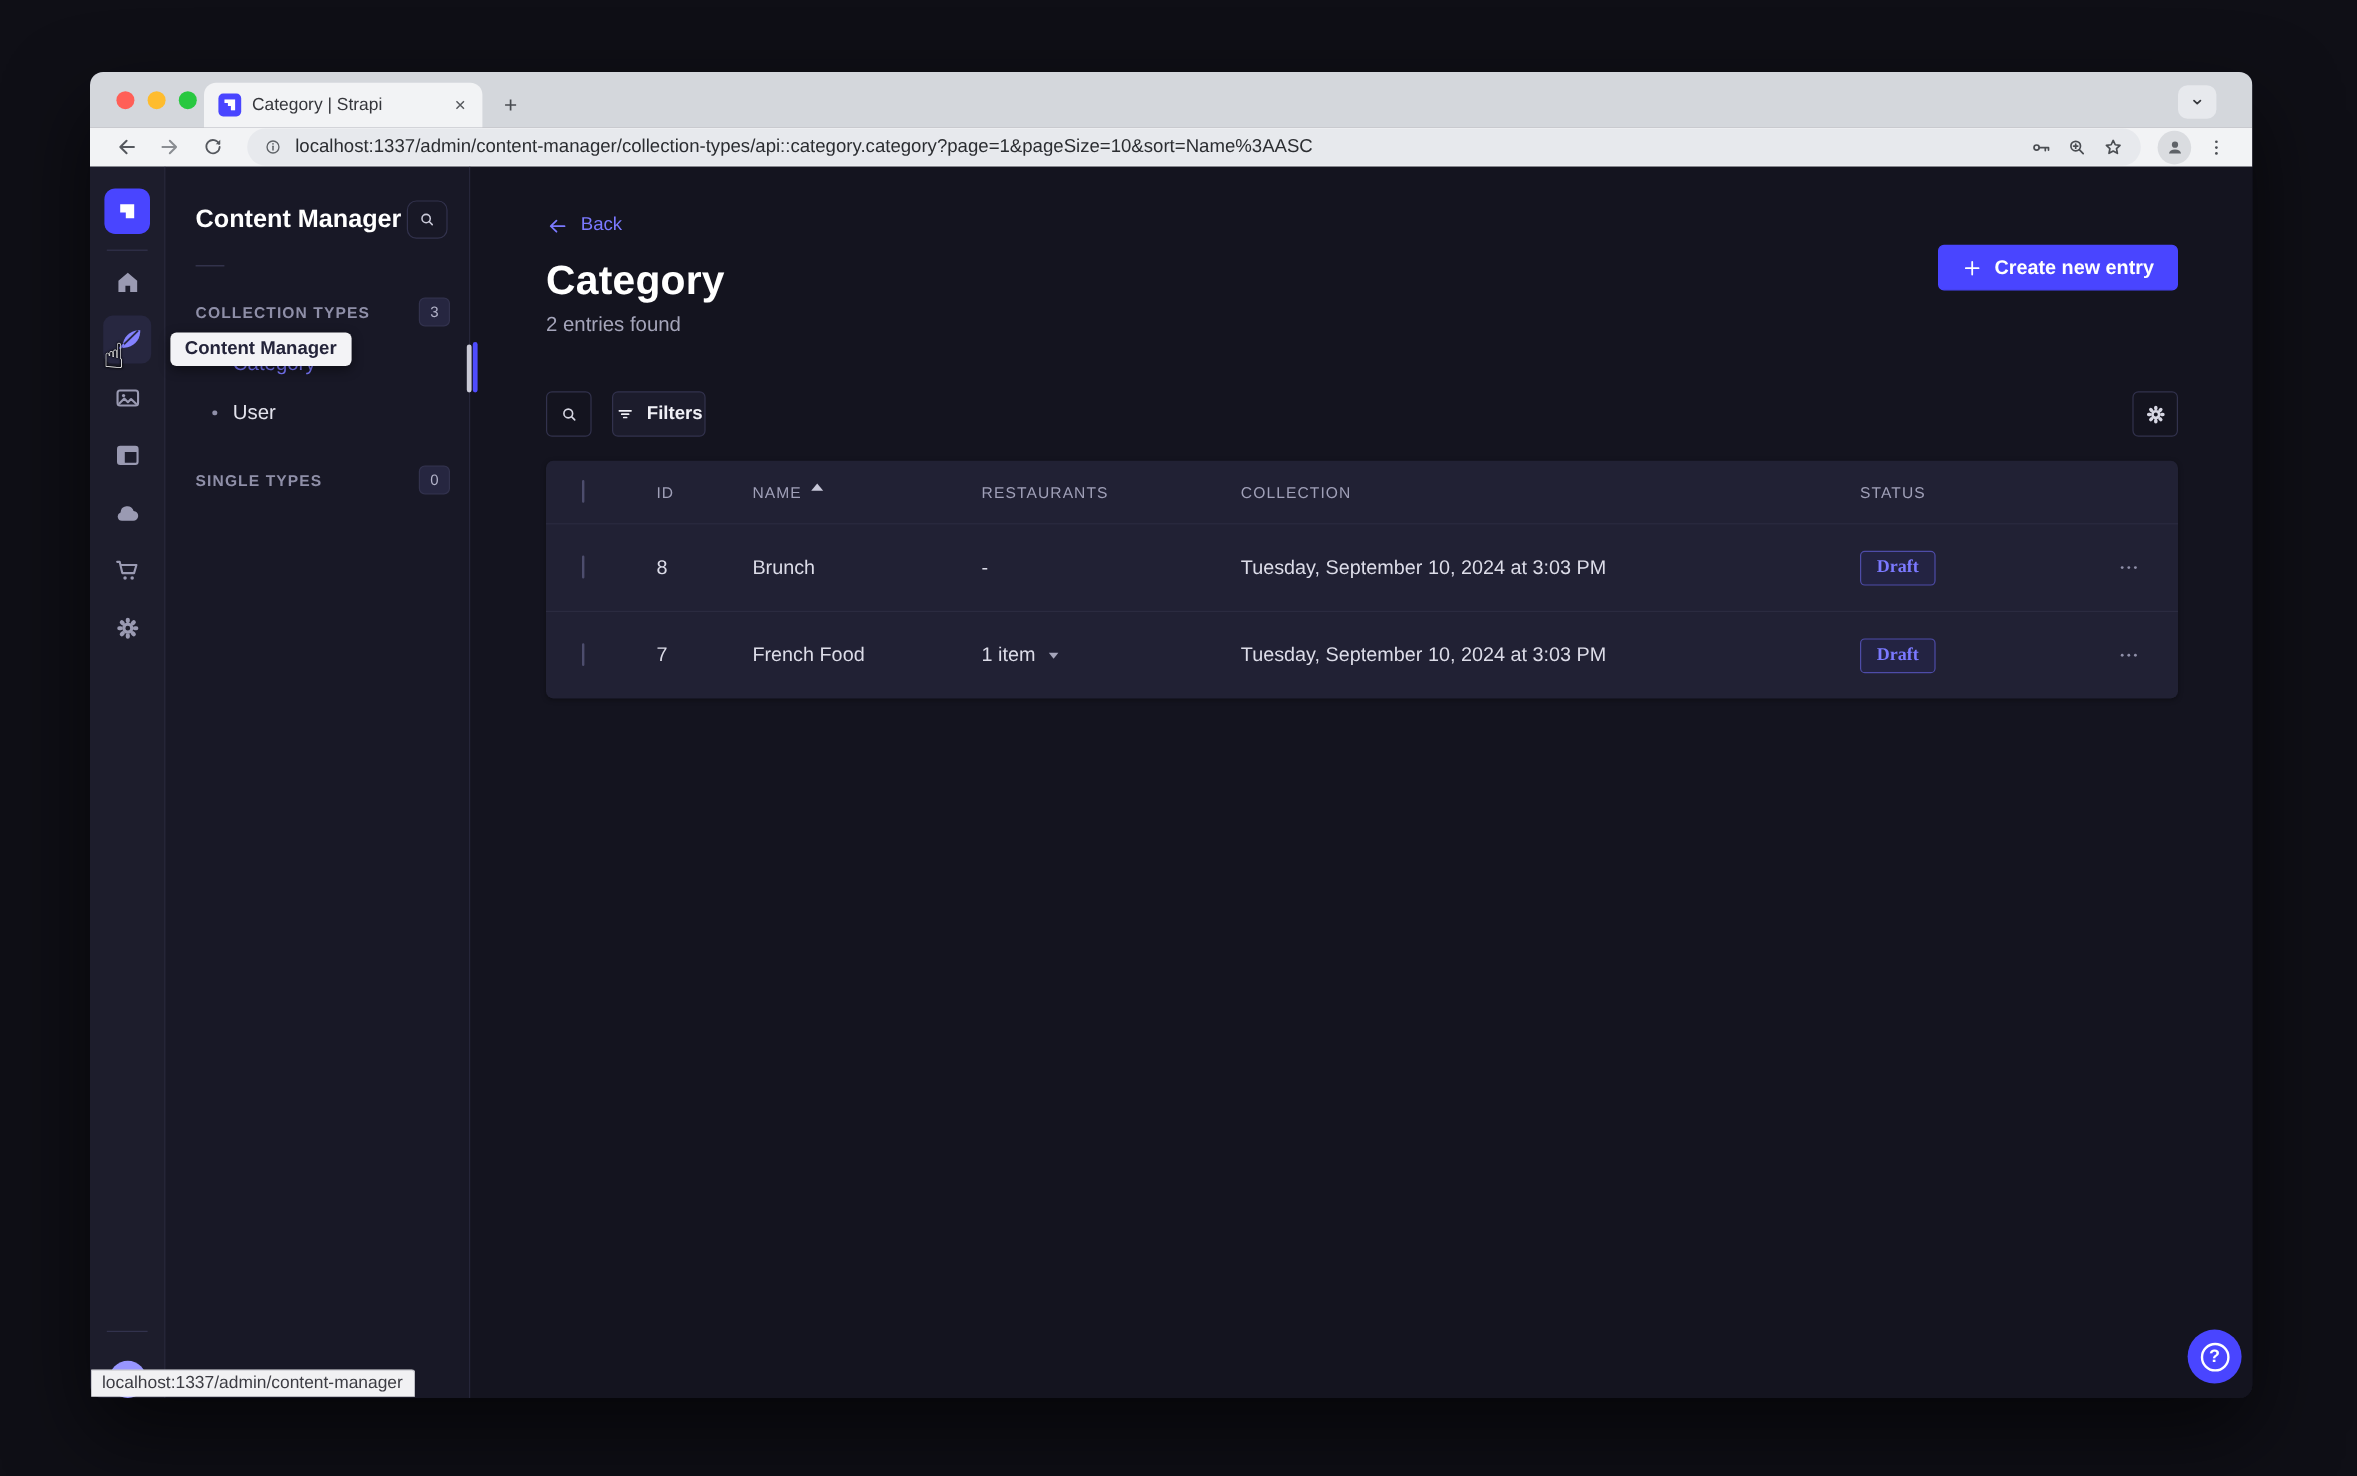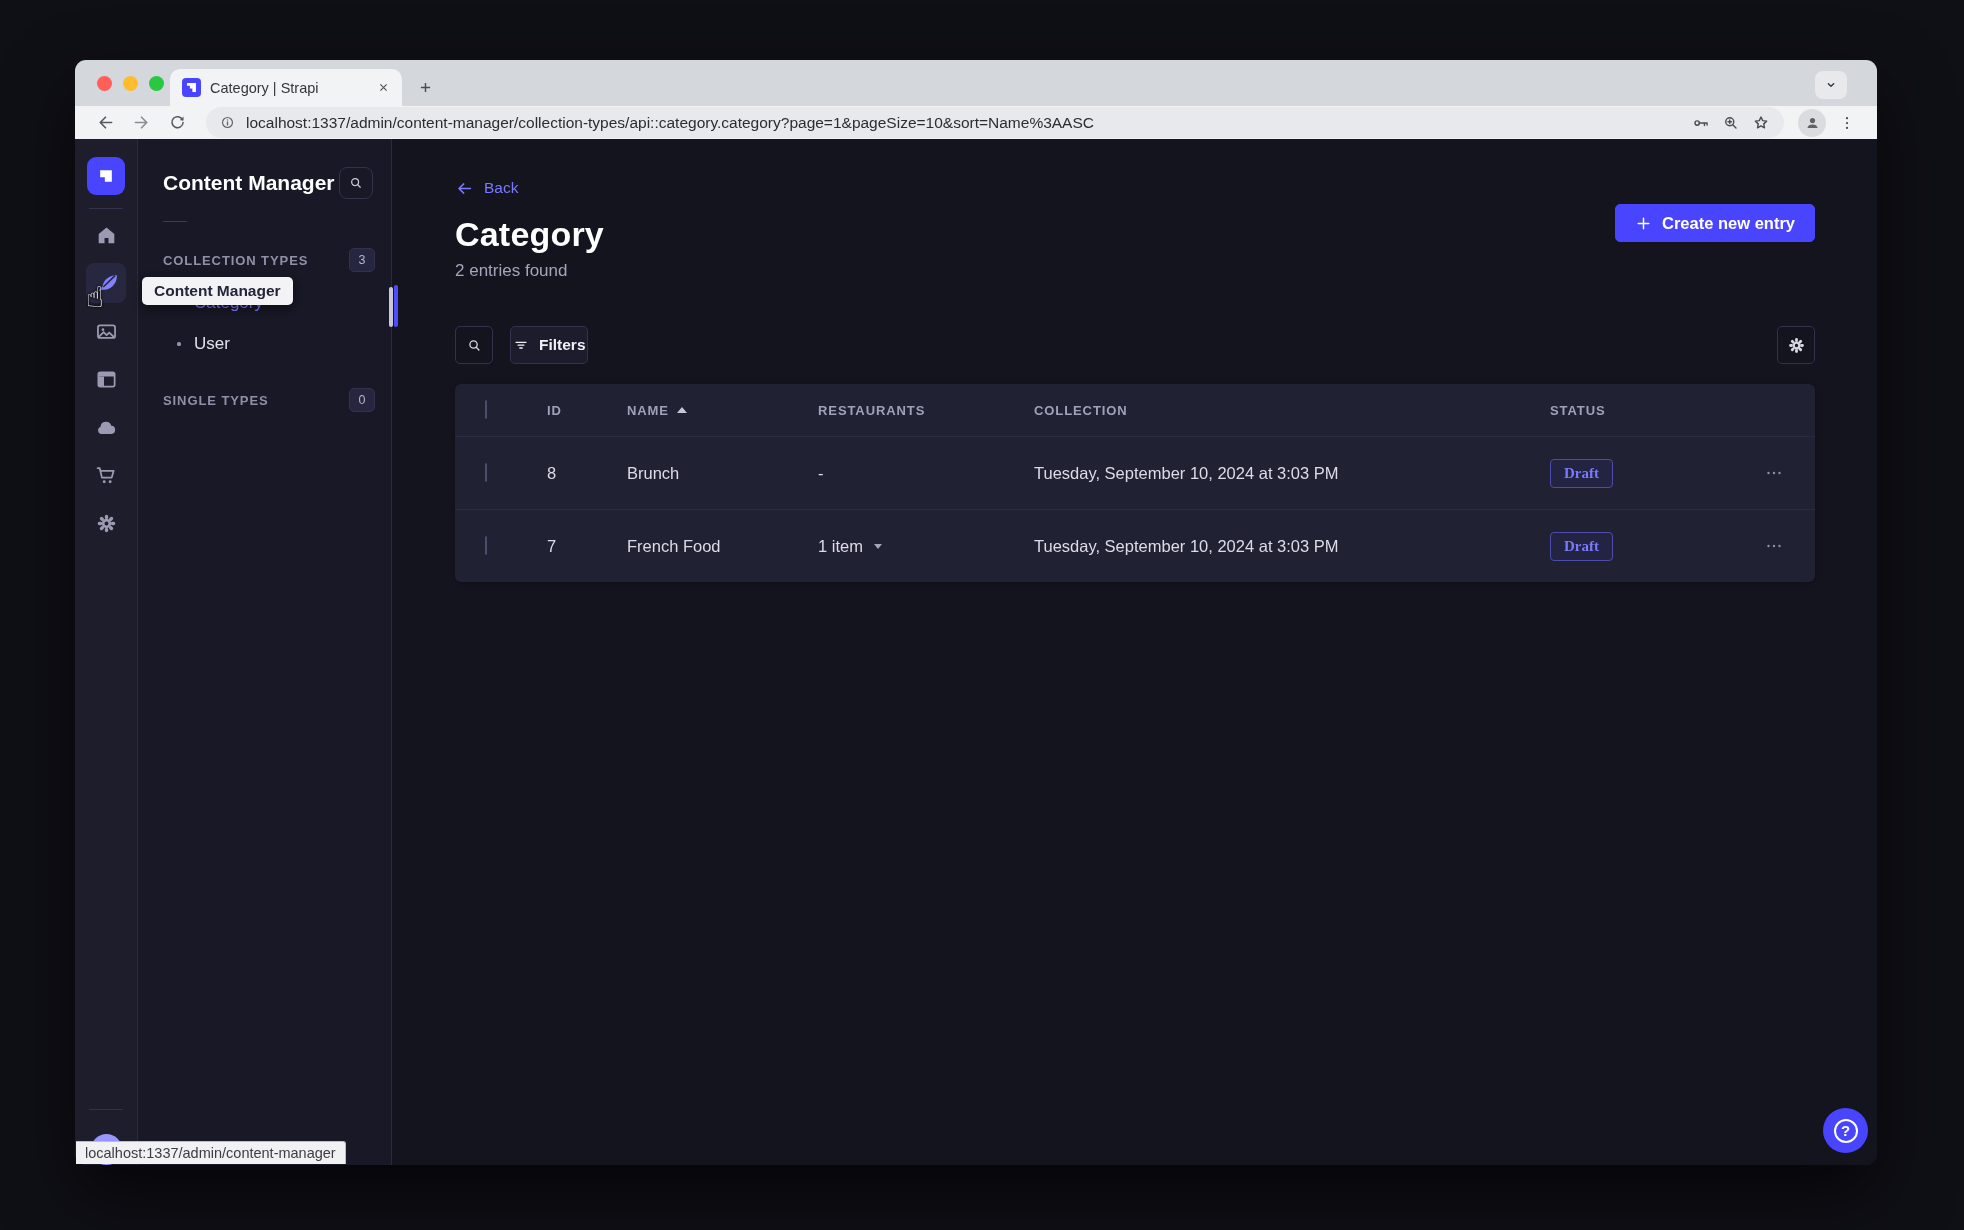--- a/index.html
+++ b/index.html
@@ -80,21 +80,21 @@
     color:#f0f0f6; font-size:15.5px; font-weight:600; display:flex; align-items:center; gap:9px; }
   .gear-right { margin-left:auto; }
 
   .panel { margin-top:20px; background:#212134; border-radius:6px; box-shadow:0 1px 4px rgba(0,0,0,.35); }
   .trow { display:flex; align-items:center; padding:0 0 0 30px; }
   .thead { height:52px; }
   .tbody-row { height:73px; border-top:1px solid #2b2b40; }
   .col-check{width:62px}.col-id{width:80px}.col-name{width:191px}.col-rest{width:216px}
   .col-created{width:516px}.col-status{width:196px}
   .col-actions{flex:1; display:flex; justify-content:flex-end; padding-right:30px;}
-  .th { font-size:13px; font-weight:700; letter-spacing:.07em; color:#a0a0b8; display:flex; align-items:center; gap:8px; }
+  .th { font-size:13px; font-weight:400; letter-spacing:.07em; color:#a0a0b8; display:flex; gap:8px; }
   .td { font-size:16.5px; color:#dcdce8; display:flex; align-items:center; gap:8px; }
   .checkbox { width:23px; height:23px; border:1.4px solid #4d4d6d; border-radius:5px; background:rgba(255,255,255,.02); }
   .sort-asc { width:0; height:0; border-left:5px solid transparent; border-right:5px solid transparent;
     border-bottom:6.5px solid #c7c7d8; }
   .caret-down { width:0; height:0; border-left:4.5px solid transparent; border-right:4.5px solid transparent;
     border-top:5.5px solid #a5a5ba; margin-left:3px; }
   .draft-badge { padding:5px 13px; border:1px solid #4e4ca8; background:rgba(73,69,255,.07); border-radius:4px;
     color:#7b79ff; font-size:15px; font-weight:700;font-family:Liberation Serif, serif; }
 
   

